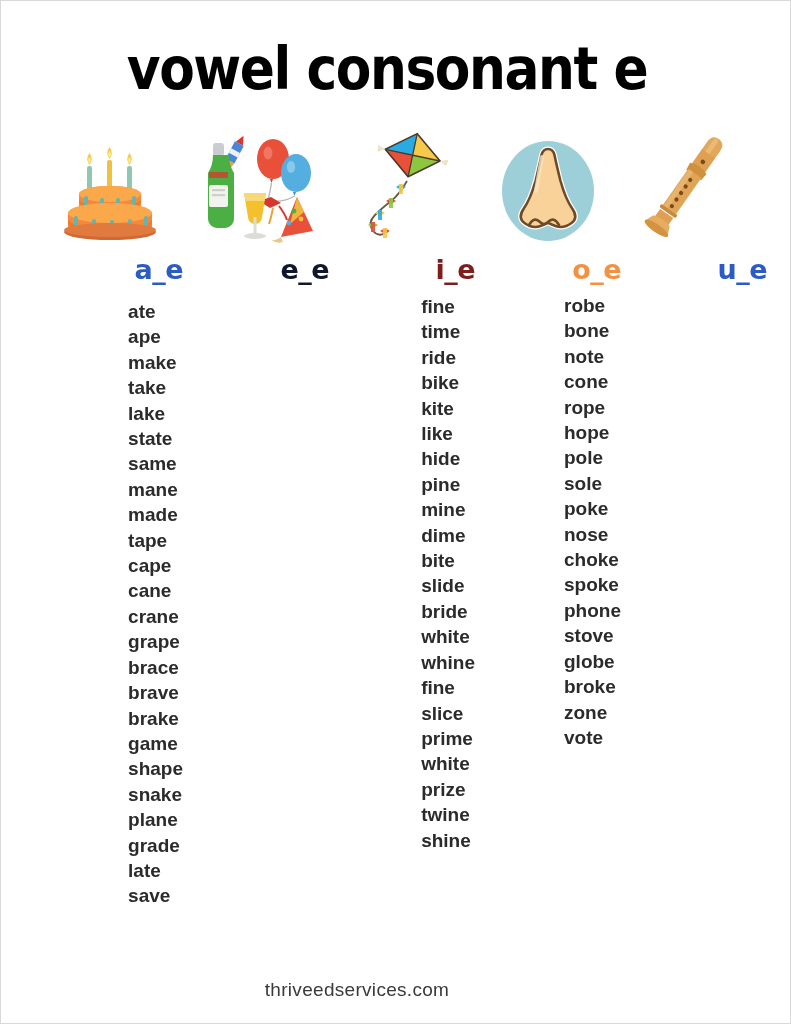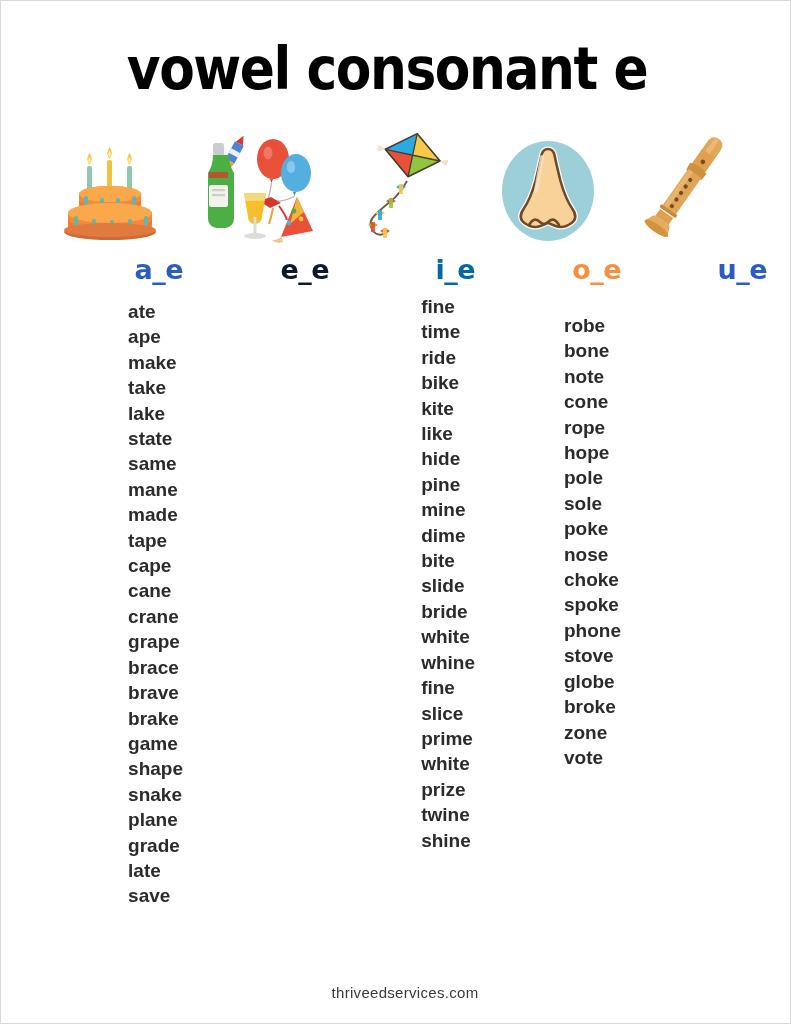--- a/index.html
+++ b/index.html
@@ -86,39 +86,38 @@
     line-height: 25.4px;
     color: #2b2b2b;
     font-weight: 700;
   }
   .word-list li { white-space: nowrap; }
 
   
   .col-a .word-list { margin-top: 14px; }
   .col-e .word-list { margin-top: 16px; }
   .col-i .word-list { margin-top: 9px; padding-left: 18px; }
-  .col-o .word-list { margin-top: 28px; padding-left: 16px; }
+  .col-o .word-list { margin-top: 8px; padding-left: 16px; }
   .col-u .word-list { margin-top: 16px; padding-left: 14px; }
   .col-i .col-header { padding-left: 14px; }
   .col-o .col-header { padding-left: 12px; }
   .col-u .col-header { padding-left: 10px; }
   .col-e .col-header { padding-left: 8px; }
 
   
   .footer {
     position: absolute;
     bottom: 22px;
     left: 0;
     width: 712px;
     text-align: center;
     font-family: "Liberation Sans", sans-serif;
-    font-size: 15px;
+    font-size: 19px;
     letter-spacing: 0.3px;
     color: #3a3a3a;
-    margin-left: 48px;
   }
 
   
   .art svg { display: block; }
 </style>
 </head>
 <body>
 
 <div class="page">
 
@@ -306,21 +305,21 @@
                   <path d="M-2 -5 l4 0 l0 10 l-4 0z" fill="#e8503a" opacity="0.9"></path>
                 </g>
             <g transform="translate(46,104)">
                   <path d="M-5 -2 l5 -3 l5 3 l-5 3z" fill="#e8503a"></path>
                   <path d="M-2 -5 l4 0 l0 10 l-4 0z" fill="#f7c948" opacity="0.9"></path>
                 </g>
           </g>
         </svg>
         </span>
       </div>
-      <div class="col-header" style="color:#0369a1">i_e</div>
+      <div class="col-header" style="color:#7f1d1d">i_e</div>
       <ul class="word-list">
         <li>fine</li>
         <li>time</li>
         <li>ride</li>
         <li>bike</li>
         <li>kite</li>
         <li>like</li>
         <li>hide</li>
         <li>pine</li>
         <li>mine</li>

